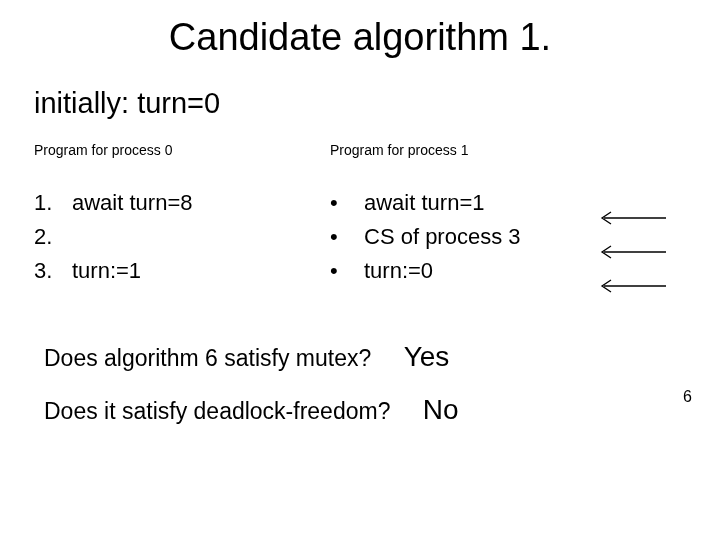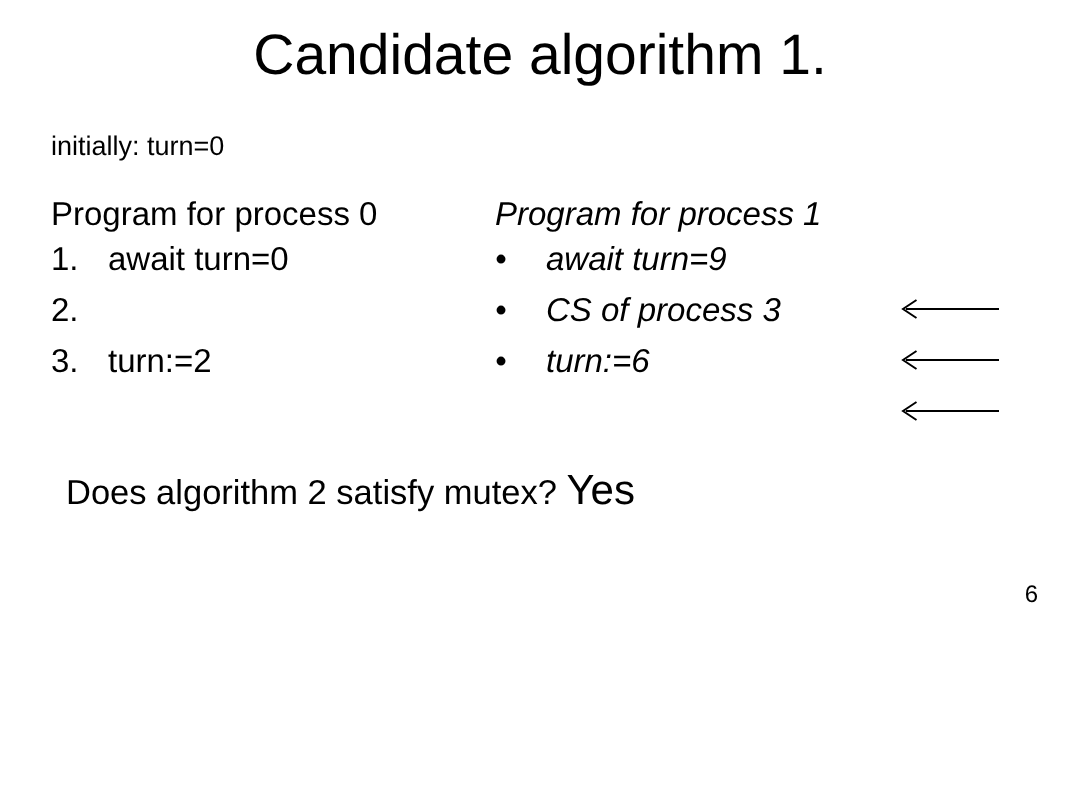--- a/index.html
+++ b/index.html
@@ -17,42 +17,42 @@
     height: 420px;
     box-sizing: border-box;
   }
   .title {
     font-size: 38px;
     text-align: center;
     padding-top: 16px;
     font-weight: 400;
   }
   .initial {
-    font-size: 18px;
+    font-size: 29px;
     margin: 28px 0 0 34px;
   }
   .columns {
     display: flex;
     margin-top: 22px;
   }
   .col {
     box-sizing: border-box;
   }
   .col-left {
     padding-left: 34px;
     width: 320px;
   }
   .col-right {
     padding-left: 10px;
     width: 380px;
     position: relative;
-    font-style: italic;
   }
   .col-head {
-    font-size: 22px;
+    font-size: 14px;
+    margin-bottom: 28px;
   }
   .code-row {
     font-size: 22px;
     line-height: 1.55;
     display: flex;
   }
   .bullet-col {
     width: 38px;
     flex: 0 0 38px;
   }
@@ -63,21 +63,21 @@
   .text-col {
     flex: 1 1 auto;
   }
   .questions {
     margin: 42px 0 0 44px;
     font-size: 23px;
     line-height: 1.9;
   }
   .answer {
     font-size: 28px;
-    margin-left: 0;
+    margin-left: 26px;
   }
   .pagenum {
     position: absolute;
     right: 28px;
     bottom: 14px;
     font-size: 16px;
     font-family: Arial, sans-serif;
   }
   .arrows {
     position: absolute;
@@ -103,44 +103,44 @@
   <div class="title">Candidate algorithm 1.</div>
 
   <div class="initial">initially: turn=0</div>
 
   <div class="columns">
 
     <div class="col col-left">
       <div class="col-head">Program for process 0</div>
       <div class="code-row">
         <div class="bullet-col">1.</div>
-        <div class="text-col">await  turn=0</div>
+        <div class="text-col">await  turn=8</div>
       </div>
       <div class="code-row">
         <div class="bullet-col">2.</div>
       </div>
       <div class="code-row">
         <div class="bullet-col">3.</div>
-        <div class="text-col">turn:=2</div>
+        <div class="text-col">turn:=1</div>
       </div>
     </div>
 
     <div class="col col-right">
       <div class="col-head">Program for process 1</div>
       <div class="code-row">
         <div class="bullet-col narrow">•</div>
-        <div class="text-col">await  turn=9</div>
+        <div class="text-col">await  turn=1</div>
       </div>
       <div class="code-row">
         <div class="bullet-col narrow">•</div>
         <div class="text-col">CS of process 3</div>
       </div>
       <div class="code-row">
         <div class="bullet-col narrow">•</div>
-        <div class="text-col">turn:=6</div>
+        <div class="text-col">turn:=0</div>
       </div>
 
       <div class="arrows">
         <div class="arrow">
           <svg width="72" height="14" viewBox="0 0 72 14">
             <line x1="10" y1="7" x2="72" y2="7" stroke="#000" stroke-width="1.3"></line>
             <polyline points="17,1 8,7 17,13" fill="none" stroke="#000" stroke-width="1.3"></polyline>
           </svg>
         </div>
         <div class="arrow">
@@ -155,20 +155,24 @@
             <polyline points="17,1 8,7 17,13" fill="none" stroke="#000" stroke-width="1.3"></polyline>
           </svg>
         </div>
       </div>
     </div>
 
   </div>
 
   <div class="questions">
     <div>
-      <span>Does algorithm 2 satisfy mutex?</span>
+      <span>Does algorithm 6 satisfy mutex?</span>
       <span class="answer">Yes</span>
+    </div>
+    <div>
+      <span>Does it satisfy deadlock-freedom?</span>
+      <span class="answer">No</span>
     </div>
   </div>
 
   <div class="pagenum">6</div>
 
 </div>
 
 </body></html>

